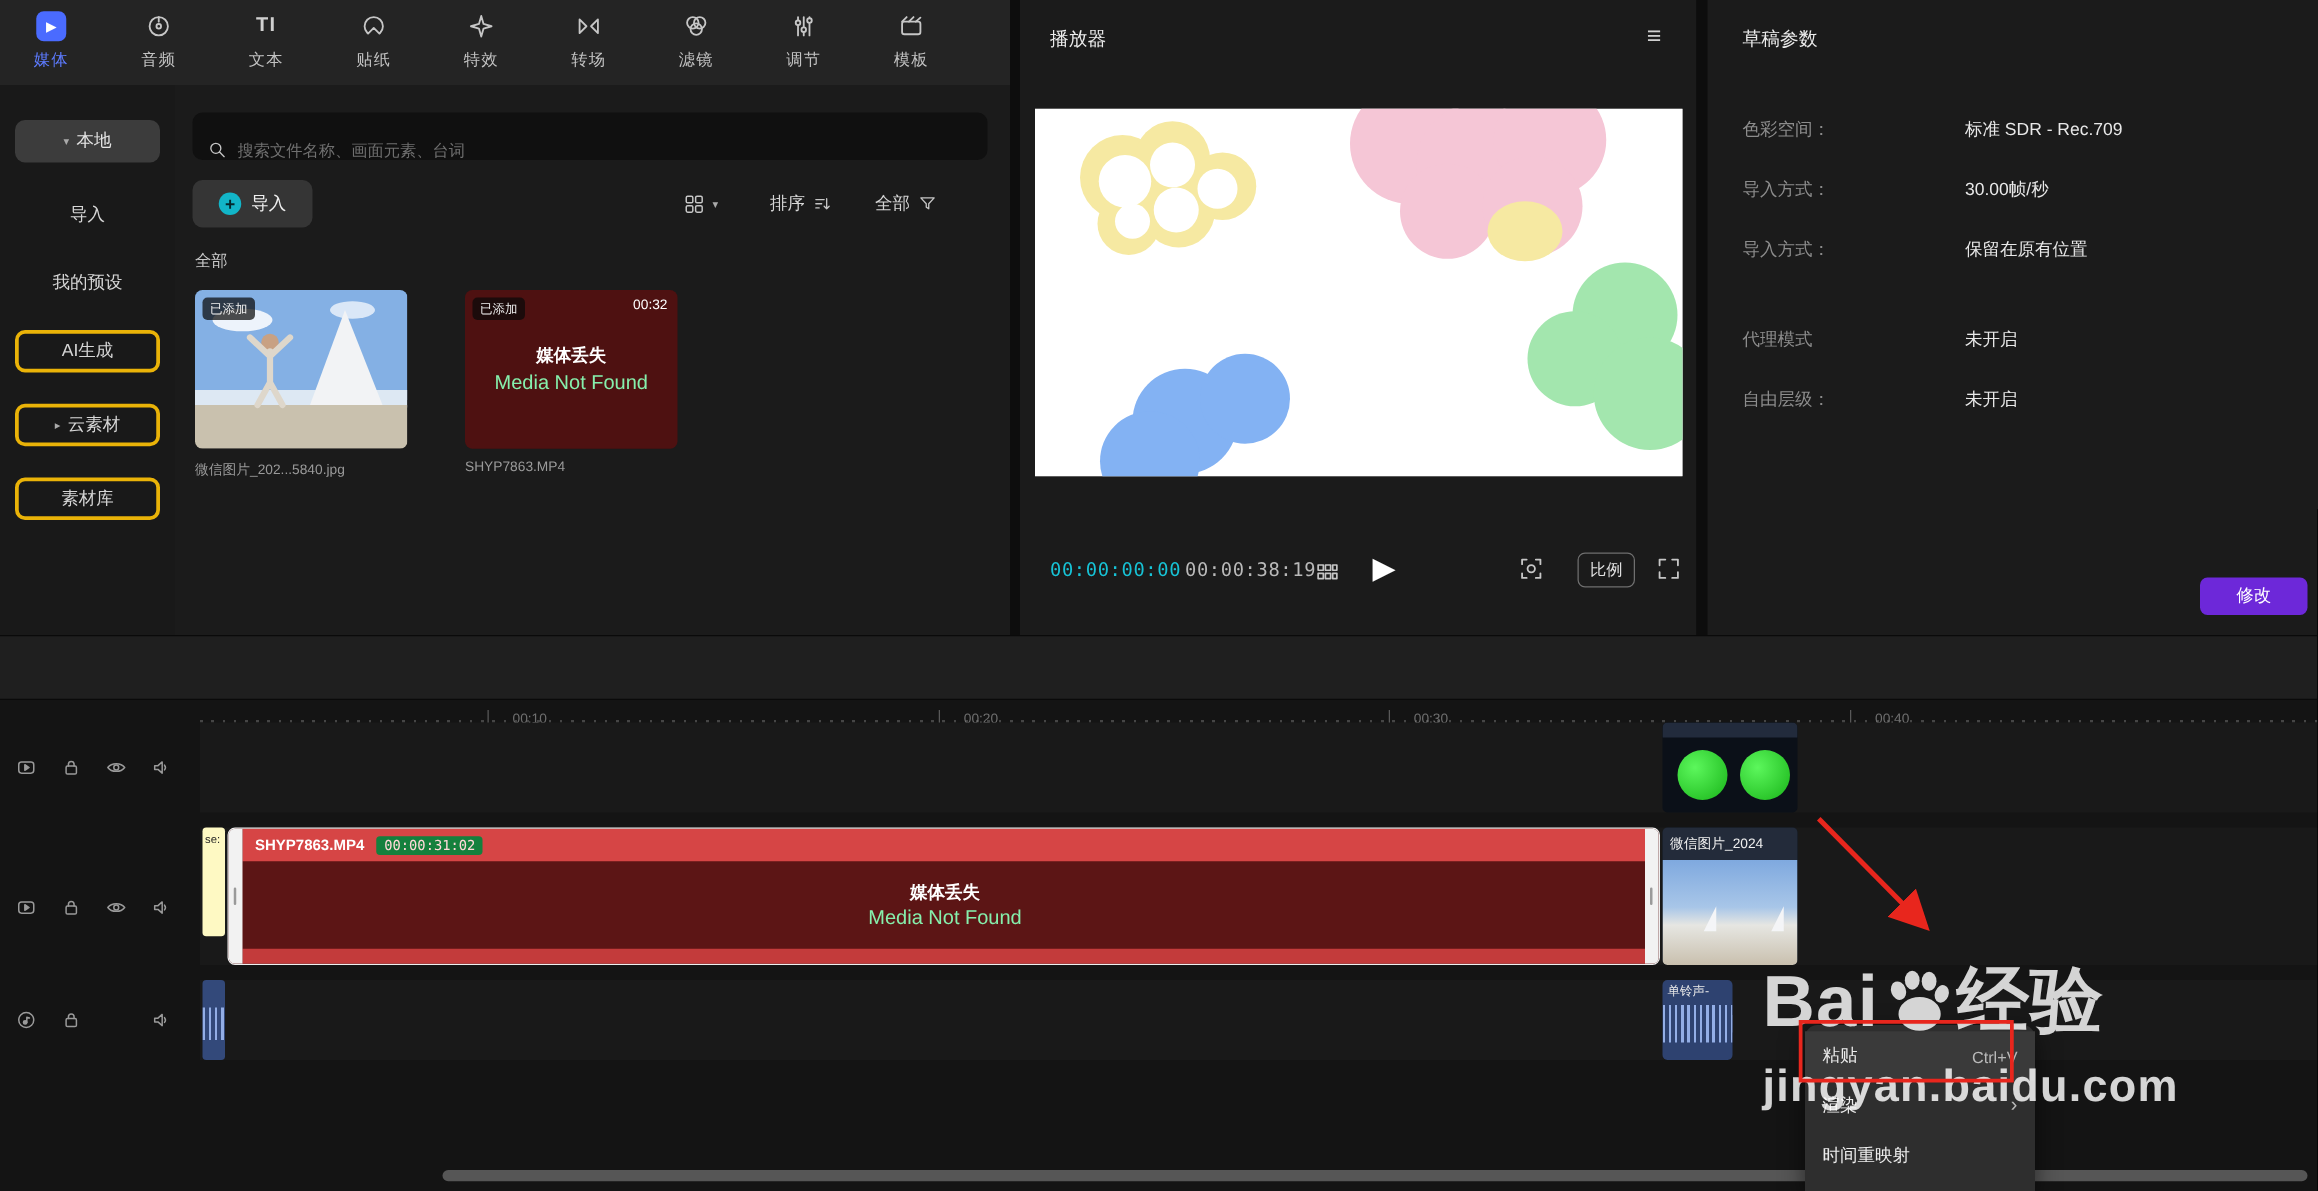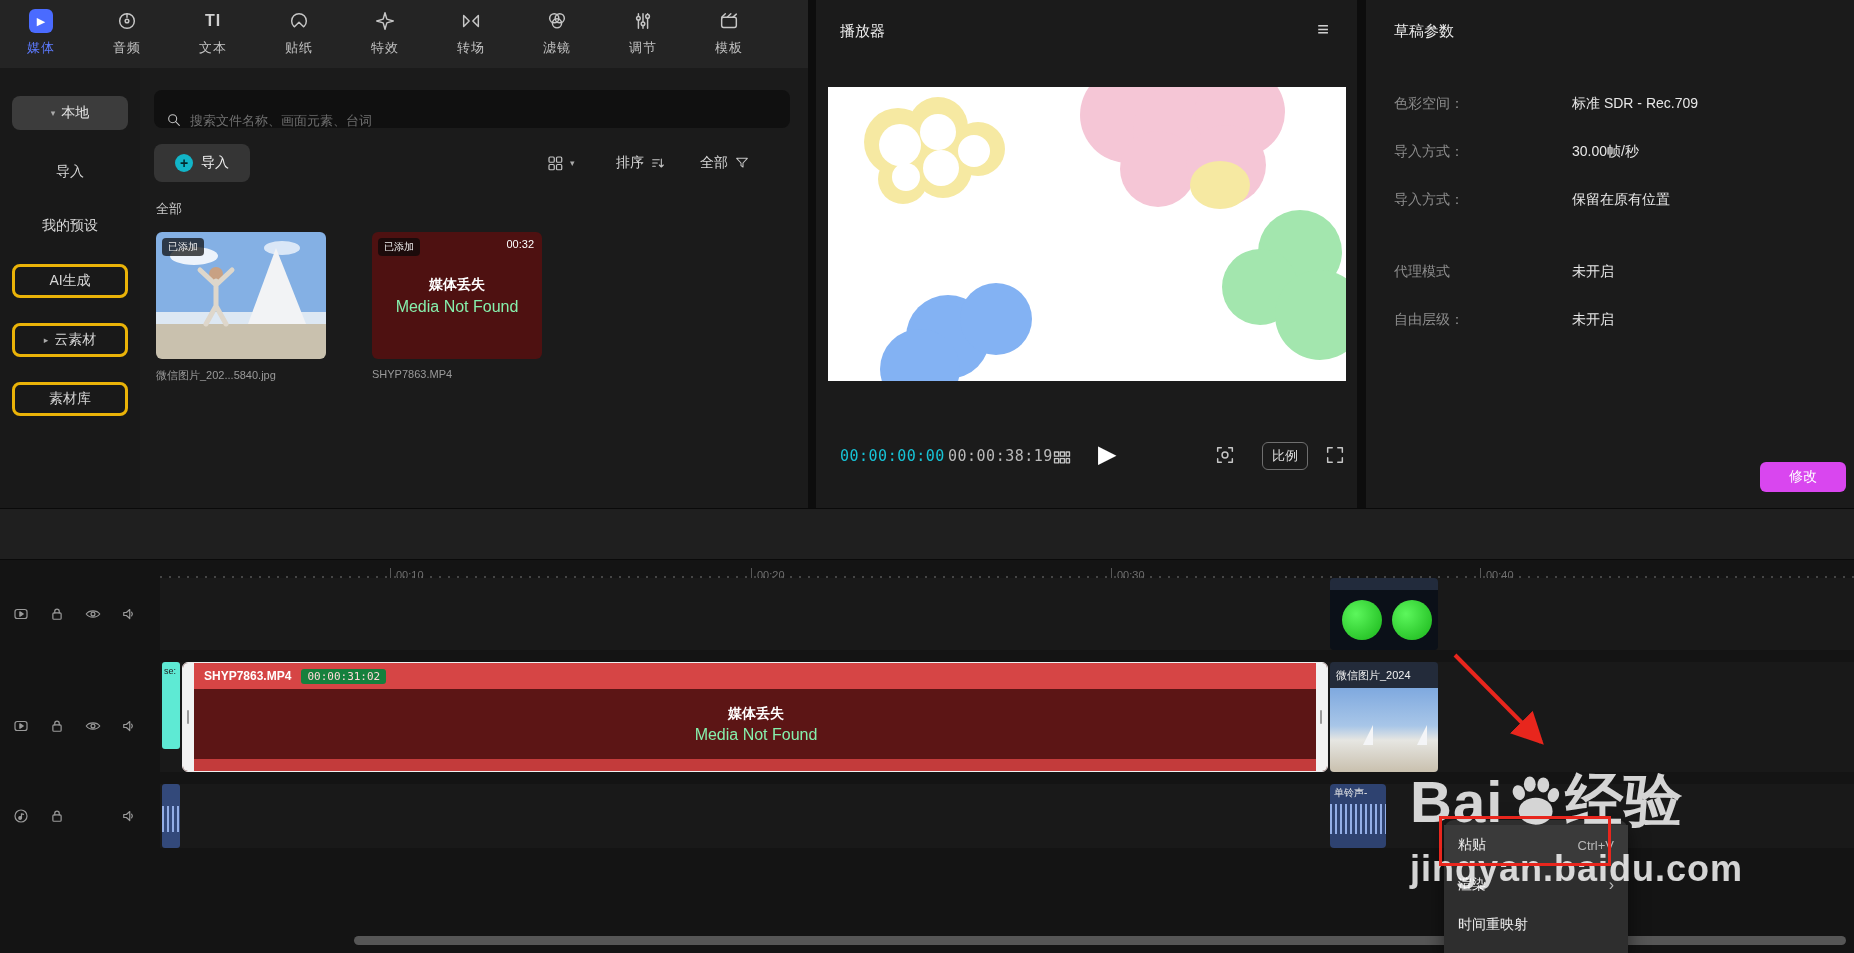--- a/index.html
+++ b/index.html
@@ -48,26 +48,26 @@
 .pctl{position:absolute;display:flex;align-items:center}
 #cur-time{left:24px;top:447px;font-size:15px;color:#17c3d6;letter-spacing:.5px}
 #tot-time{left:132px;top:447px;font-size:15px;color:#b9b9b9;letter-spacing:.5px}
 #play-btn{left:282px;top:440px;font-size:24px;color:#fff;cursor:pointer}
 #ratio-btn{left:446px;top:442px;width:46px;height:28px;border:1px solid #6f6f6f;border-radius:6px;justify-content:center;font-size:13px;color:#e2e2e2;cursor:pointer}
 
 #params-panel{left:1366px;top:0;width:488px;height:508px}
 #params-title{position:absolute;left:28px;top:22px;font-size:15px;color:#ececec}
 .prow-label{position:absolute;left:28px;font-size:14px;color:#8c8c8c}
 .prow-value{position:absolute;left:206px;font-size:14px;color:#e8e8e8}
-#modify-btn{position:absolute;left:394px;top:462px;width:86px;height:30px;background:#d946ef;border-radius:6px;display:flex;align-items:center;justify-content:center;font-size:14px;color:#fff;cursor:pointer}
+#modify-btn{position:absolute;left:394px;top:462px;width:86px;height:30px;background:#6d28d9;border-radius:6px;display:flex;align-items:center;justify-content:center;font-size:14px;color:#fff;cursor:pointer}
 
 #tl-toolbar{position:absolute;left:0;top:508px;width:1854px;height:52px;background:#1f1f1f;border-top:1px solid #0a0a0a;border-bottom:1px solid #0a0a0a}
 
 #timeline{position:absolute;left:0;top:560px;width:1854px;height:393px;background:#141414}
-.rlabel{position:absolute;top:8px;font-size:11px;color:#6f6f6f;border-left:1px solid #585858;padding-left:5px;height:14px;line-height:14px}
+.rlabel{position:absolute;top:8px;font-size:11px;color:#6f6f6f;border-left:1px solid #585858;padding-left:19px;height:14px;line-height:14px}
 #ruler-dots{position:absolute;left:160px;top:16px;width:1694px;height:2px;background:repeating-linear-gradient(90deg,#454545 0 2px,transparent 2px 9px)}
 .lane{position:absolute;left:160px;width:1694px;background:#191919}
 .thead{position:absolute;display:flex;gap:18px;left:12px}
 .clip{position:absolute;overflow:hidden;border-radius:4px;cursor:pointer}
 
 #red-clip{left:182px;top:102px;width:1146px;height:110px;border:1px solid #efefef;border-radius:6px;background:#5c1515}
 .handle{position:absolute;top:0;width:11px;height:108px;background:#f2f2f2;z-index:3}
 .handle::after{content:"";position:absolute;left:4px;top:47px;width:2px;height:14px;background:#9a9a9a;border-radius:1px}
 #red-head{position:absolute;left:11px;top:0;width:1124px;height:26px;background:#d64545;display:flex;align-items:center;gap:10px;padding:0 10px}
 #red-head .fname{font-size:12px;font-weight:bold;color:#fff}
@@ -433,21 +433,21 @@
           <path d="M15.5 9.5 a4 4 0 0 1 0 5"></path>
         </svg>
     </div>
 
     <div class="clip" style="left:1330px;top:18px;width:108px;height:72px;background:#0b1018">
       <div style="position:absolute;left:0;top:0;width:100%;height:12px;background:rgba(40,50,70,.8)"></div>
       <div class="gdot" style="left:12px;top:22px;width:40px;height:40px"></div>
       <div class="gdot" style="left:62px;top:22px;width:40px;height:40px"></div>
     </div>
 
-    <div class="clip" style="left:162px;top:102px;width:18px;height:87px;background:#5eead4;border-radius:3px">
+    <div class="clip" style="left:162px;top:102px;width:18px;height:87px;background:#fef9c3;border-radius:3px">
       <span style="position:absolute;left:2px;top:4px;font-size:9px;color:#222">se:</span>
     </div>
 
     <div class="clip" id="red-clip">
       <div class="handle" style="left:0;border-radius:4px 0 0 4px"></div>
       <div class="handle" style="left:1133px;border-radius:0 4px 4px 0"></div>
       <div id="red-head">
         <span class="fname">SHYP7863.MP4</span>
         <span class="tcode mono">00:00:31:02</span>
       </div>

